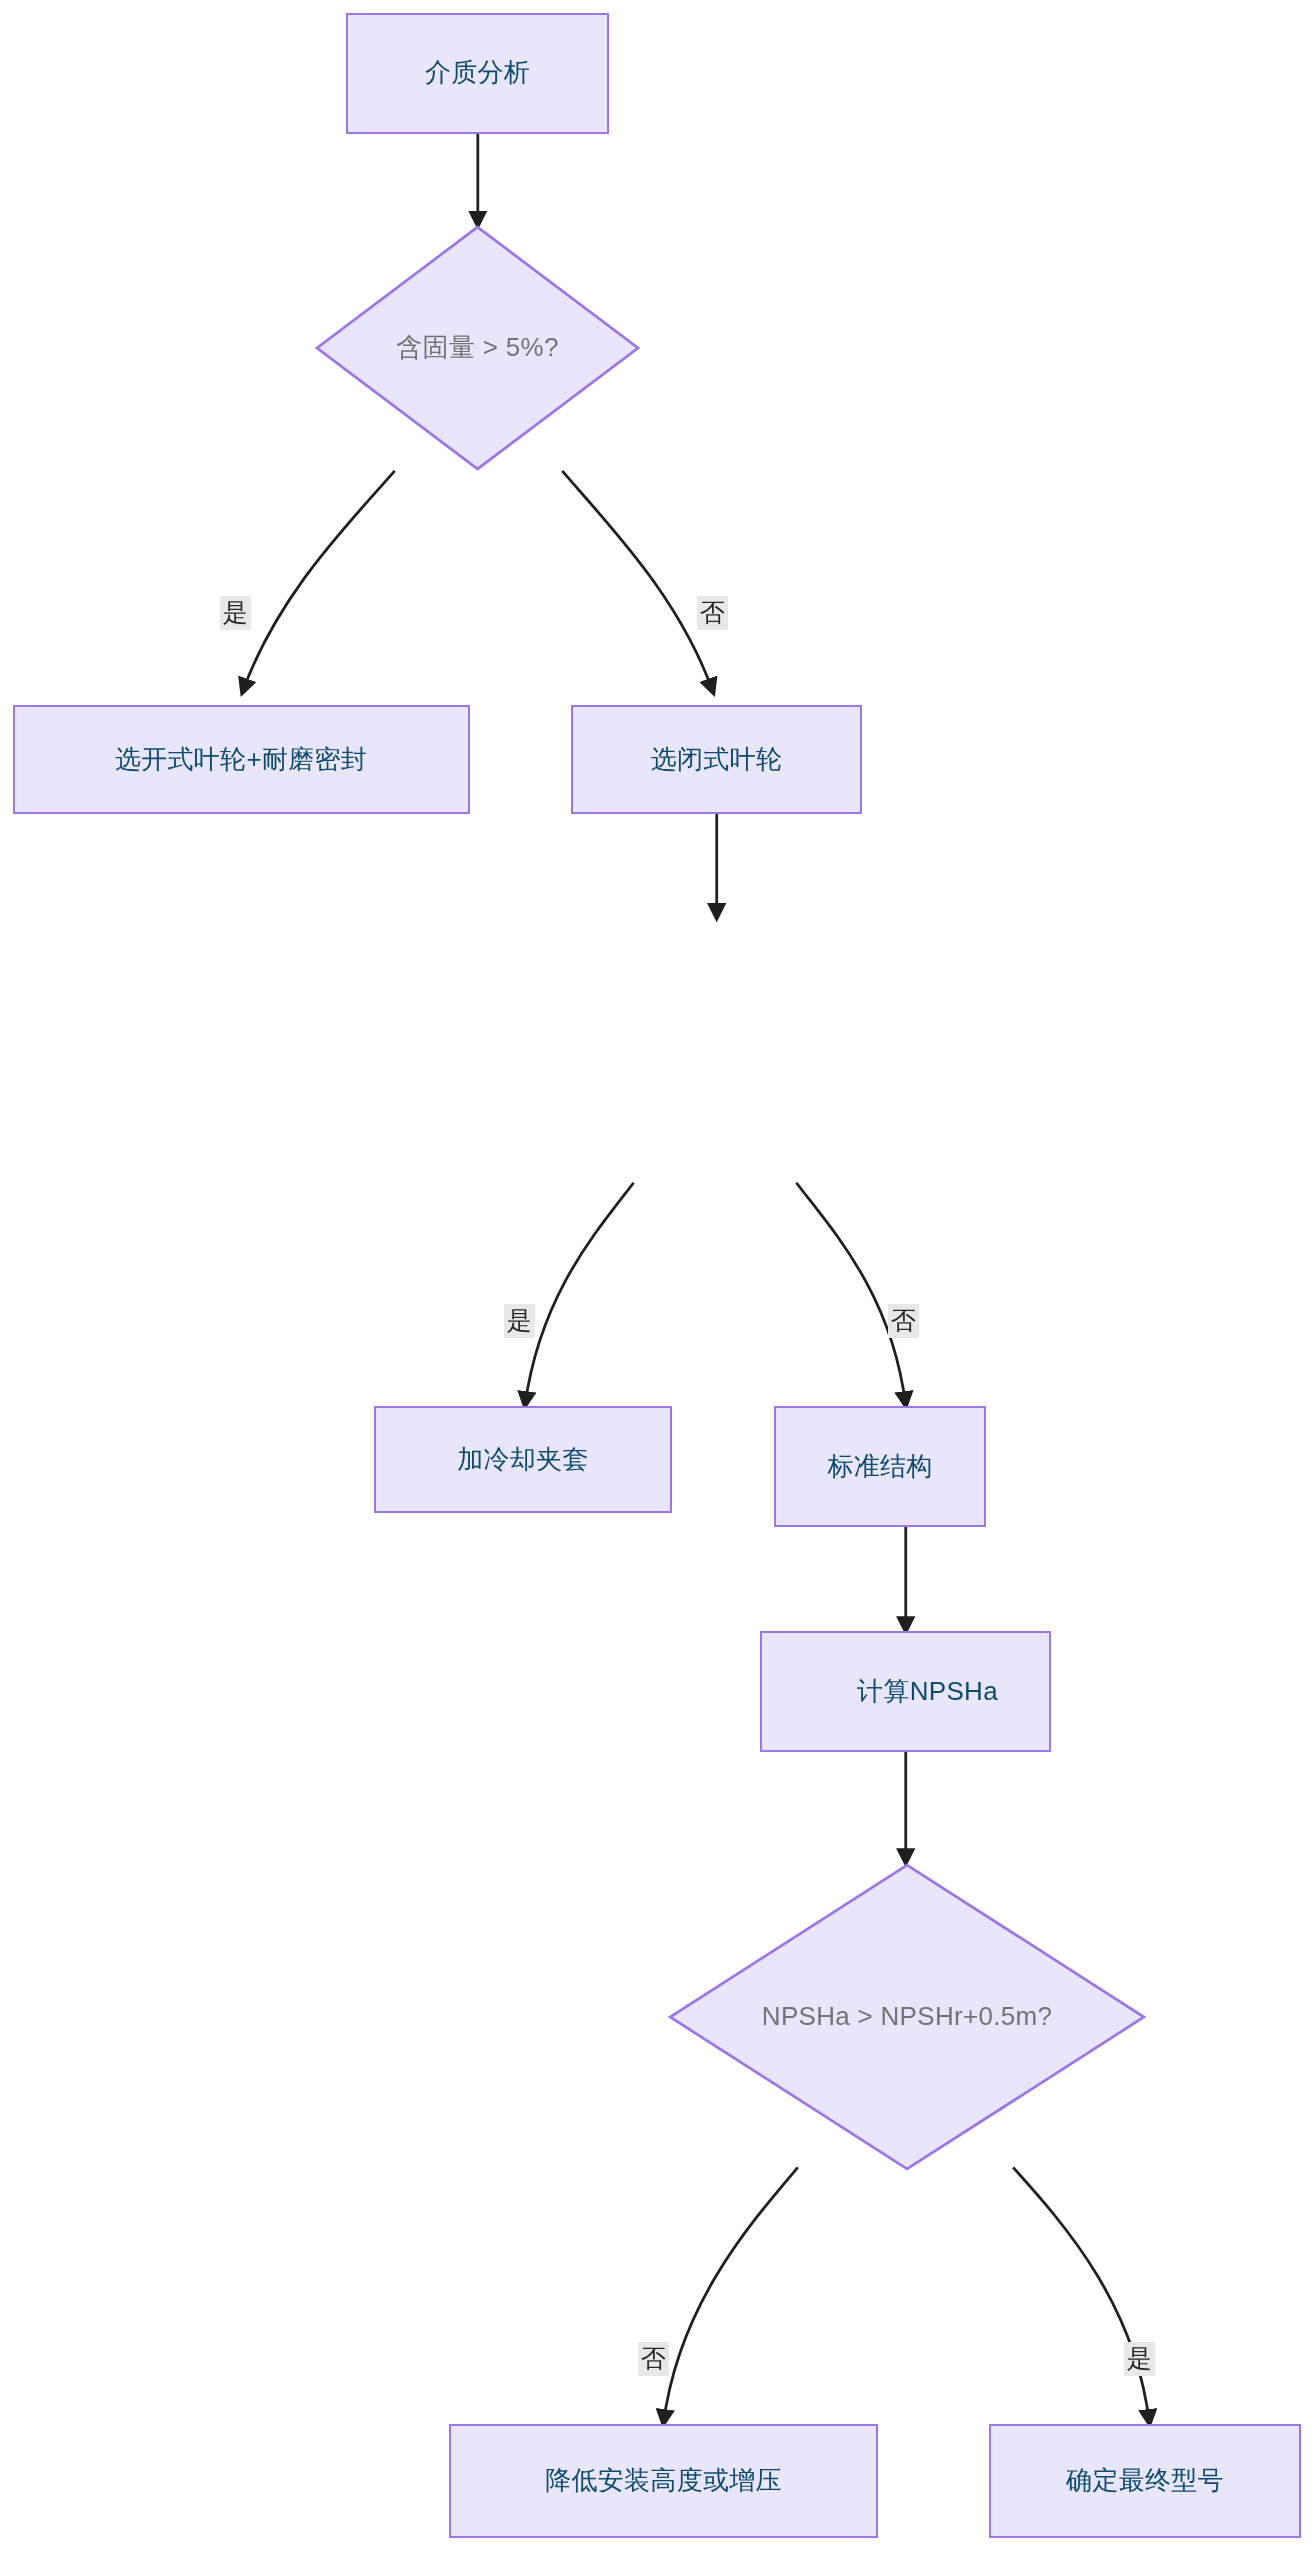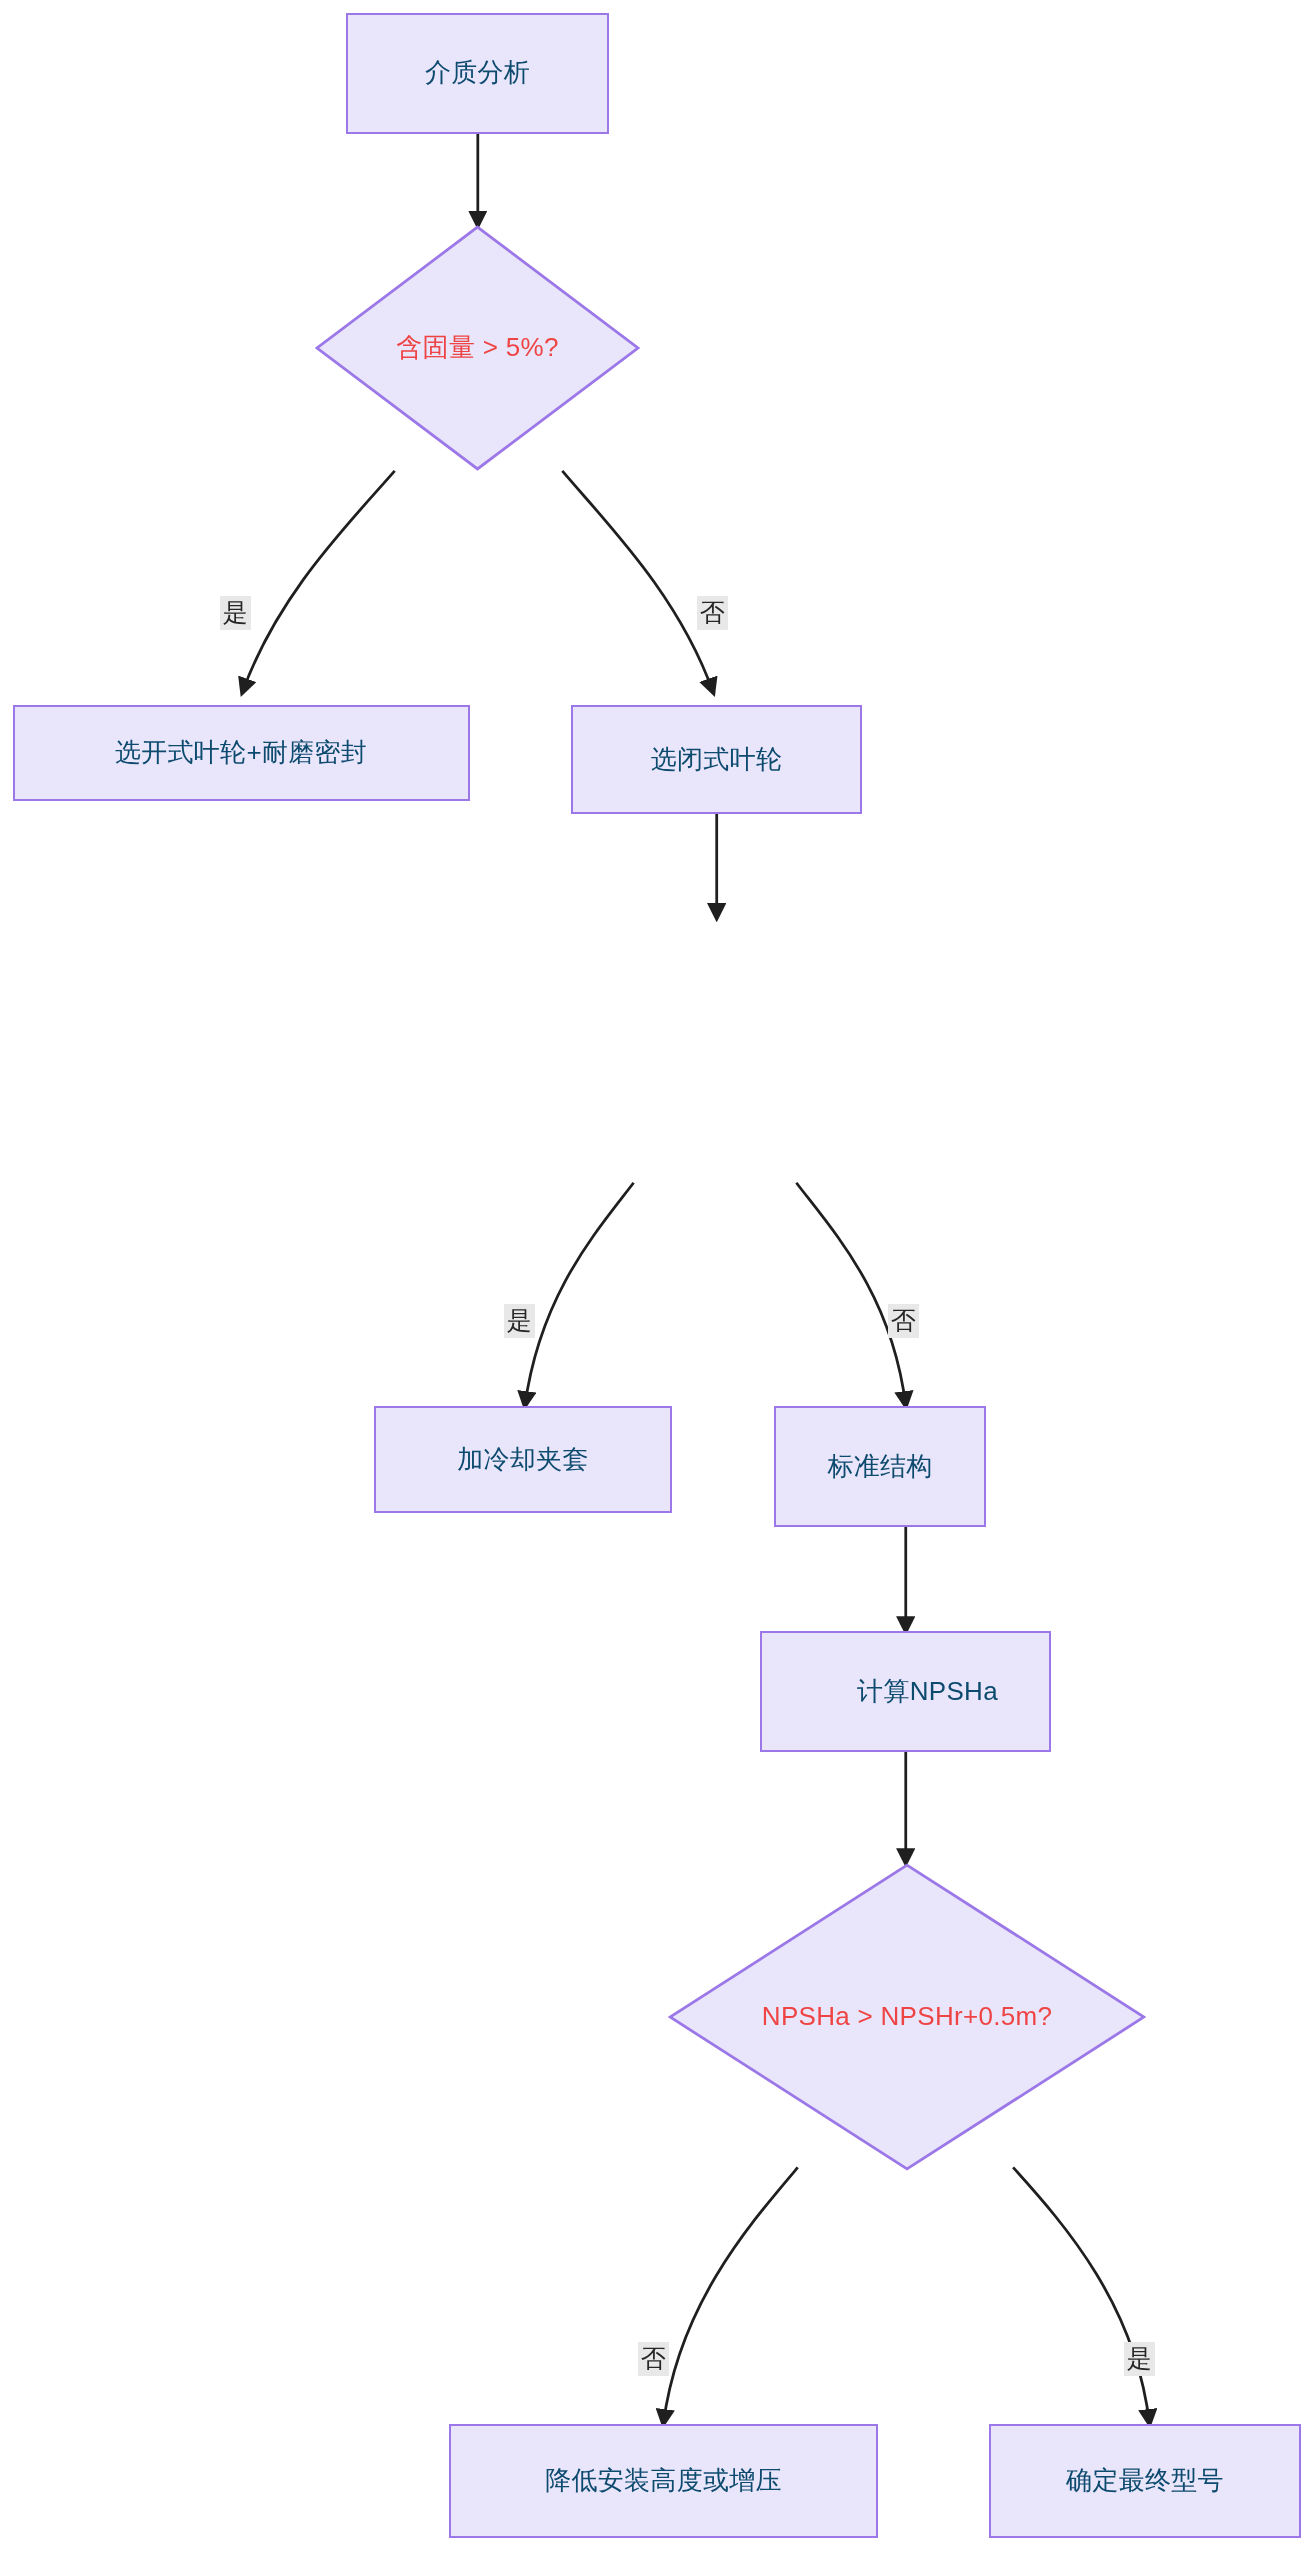--- a/index.html
+++ b/index.html
@@ -50,21 +50,21 @@
   .node-diamond .dshape {
     position: absolute;
     left: 0;
     top: 0;
     width: 100%;
     height: 100%;
   }
   .node-diamond .dlabel {
     position: relative;
     z-index: 2;
-    color: #ef4444;
+    color: #737373;
     font-size: 26px;
     line-height: 1.2;
     letter-spacing: 0.3px;
     white-space: nowrap;
   }
   .edge-label {
     position: absolute;
     background: #e8e8e8;
     color: #262626;
     font-size: 25px;
@@ -119,21 +119,21 @@
   </div>
 
   <div class="edge-label" style="left:220px; top:596px;">
     <span>是</span>
   </div>
 
   <div class="edge-label" style="left:697px; top:596px;">
     <span>否</span>
   </div>
 
-  <div class="node node-rect" style="left:12.5px; top:705px; width:457px; height:96px;text-align:right;">
+  <div class="node node-rect" style="left:12.5px; top:705px; width:457px; height:109px;text-align:right;">
     <span>选开式叶轮+耐磨密封</span>
   </div>
 
   <div class="node node-rect" style="left:571px; top:705px; width:291px; height:109px;">
     <span>选闭式叶轮</span>
   </div>
 
 
   <div class="edge-label" style="left:504px; top:1304px;">
     <span>是</span>

